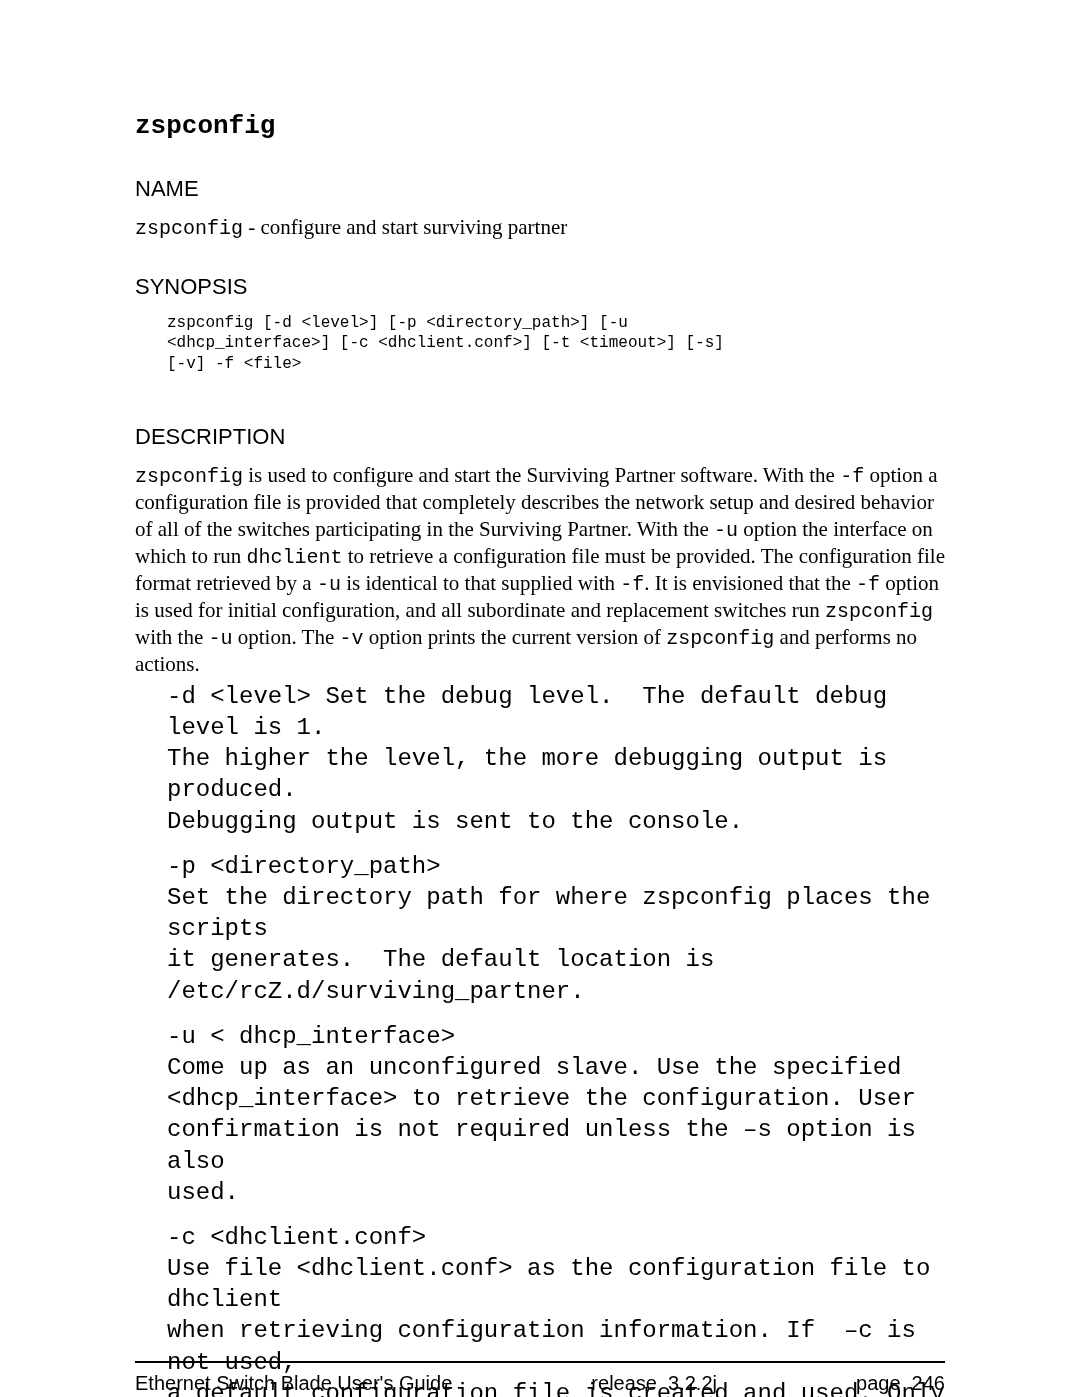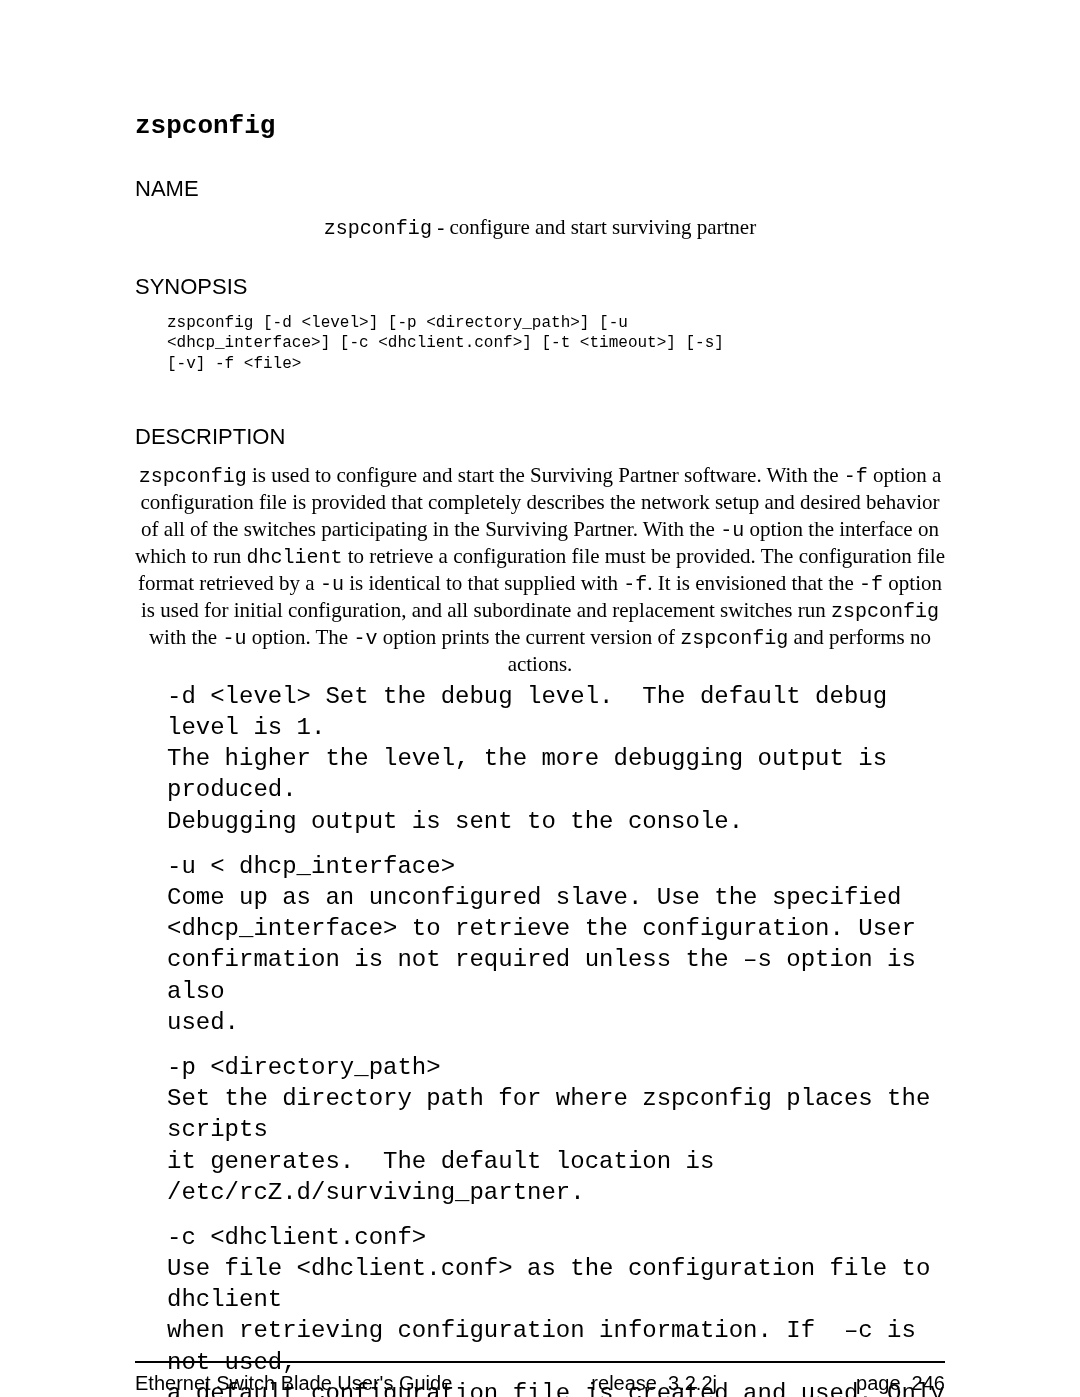--- a/index.html
+++ b/index.html
@@ -39,21 +39,20 @@
   .synopsis-block {
     font-family: "Courier New", Courier, monospace;
     font-size: 16px;
     white-space: pre-wrap;
     margin: 6px 0 12px 32px;
     line-height: 1.3;
   }
   .desc-para {
     margin: 10px 0 0 0;
     line-height: 1.25;
-    text-align: center;
   }
   .options-list {
     margin: 4px 0 0 32px;
   }
   .option-block {
     font-family: "Courier New", Courier, monospace;
     font-size: 24px;
     white-space: pre-wrap;
     margin: 14px 0 0 0;
     line-height: 1.3;
@@ -97,29 +96,29 @@
 
   <div class="section-head" style="margin-top:48px;">DESCRIPTION</div>
   <p class="desc-para">
     <span class="mono"> zspconfig</span><span> is used to configure and start the Surviving Partner software.  With the </span><span class="mono">-f</span><span> option a configuration file is provided that completely describes the network setup and desired behavior of all of the switches participating in the Surviving Partner.  With the </span><span class="mono">-u</span><span> option the interface on which to run </span><span class="mono">dhclient</span><span> to retrieve a configuration file must be provided.  The configuration file format retrieved by a </span><span class="mono">-u</span><span> is identical to that supplied with </span><span class="mono">-f</span><span>.  It is envisioned that the </span><span class="mono">-f</span><span> option is used for initial configuration, and all subordinate and replacement switches run </span><span class="mono">zspconfig</span><span> with the </span><span class="mono">-u</span><span> option.  The </span><span class="mono">-v</span><span> option prints the current version of </span><span class="mono">zspconfig</span><span> and performs no actions.</span>
   </p>
 
   <div class="options-list">
     <div class="option-block">-d &lt;level&gt; Set the debug level.  The default debug level is 1.
 The higher the level, the more debugging output is produced.
 Debugging output is sent to the console.</div>
+    <div class="option-block">-p &lt;directory_path&gt;
+Set the directory path for where zspconfig places the scripts
+it generates.  The default location is
+/etc/rcZ.d/surviving_partner.</div>
     <div class="option-block">-u &lt; dhcp_interface&gt;
 Come up as an unconfigured slave. Use the specified
 &lt;dhcp_interface&gt; to retrieve the configuration. User
 confirmation is not required unless the –s option is also
 used.</div>
-    <div class="option-block">-p &lt;directory_path&gt;
-Set the directory path for where zspconfig places the scripts
-it generates.  The default location is
-/etc/rcZ.d/surviving_partner.</div>
     <div class="option-block">-c &lt;dhclient.conf&gt;
 Use file &lt;dhclient.conf&gt; as the configuration file to dhclient
 when retrieving configuration information. If  –c is not used,
 a default configuration file is created and used. Only valid
 with the –u option.</div>
   </div>
 
   <div class="footer">
     <hr class="footer-rule">
     <div class="footer-bar">

